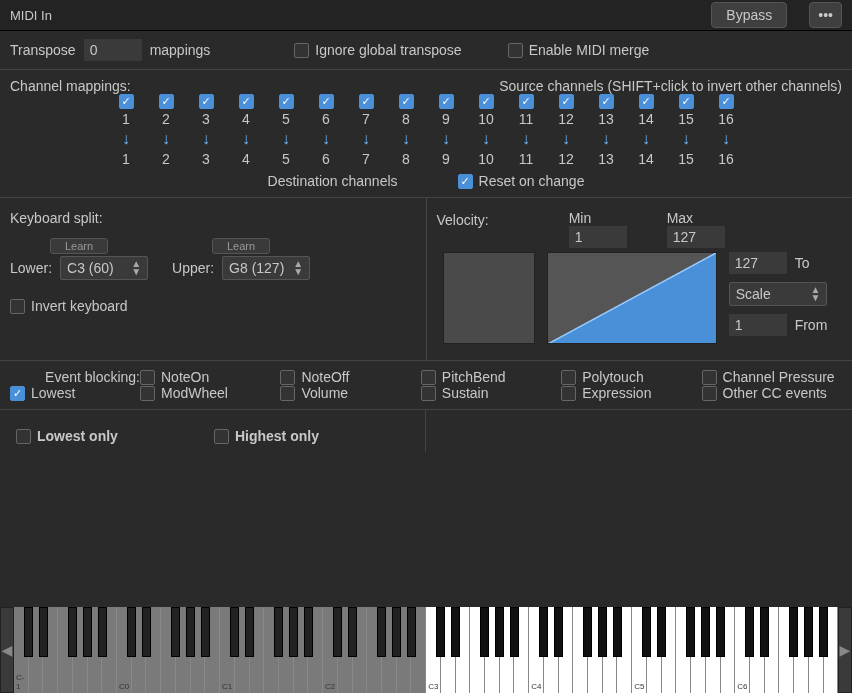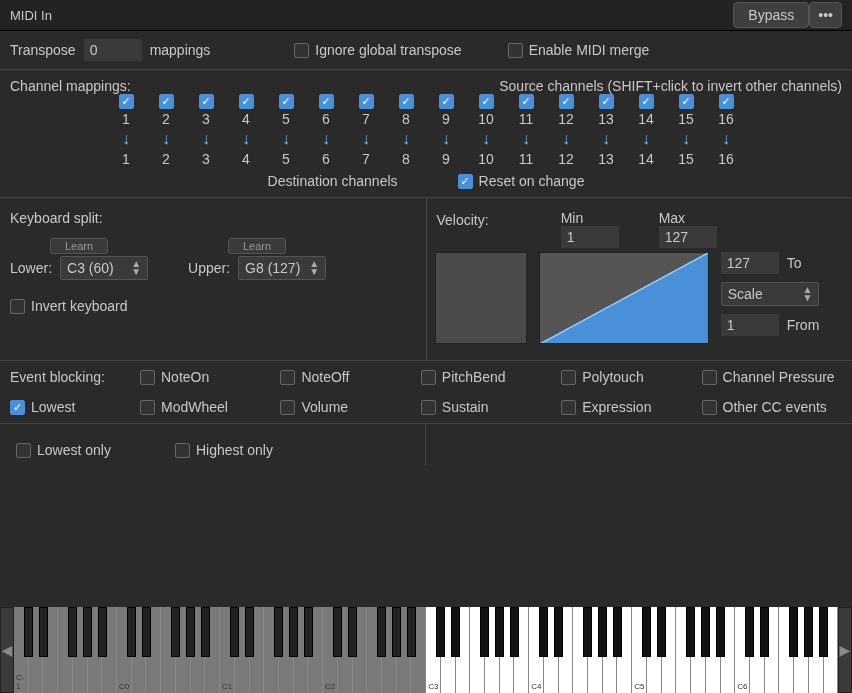--- a/index.html
+++ b/index.html
@@ -27,21 +27,21 @@
   }
   .header {
     display: flex;
     align-items: center;
     justify-content: space-between;
     padding: 2px 10px;
     background: var(--header-bg);
     border-bottom: 1px solid #000;
   }
   .title { font-size: 13px; }
-  .hdr-right { display: flex; gap: 0; }
+  .hdr-right { display: flex; gap: 22px; }
   .btn {
     background: #3f3f3f;
     border: 1px solid #555;
     color: var(--text);
     padding: 4px 14px;
     border-radius: 4px;
     font-size: 14px;
     cursor: pointer;
   }
   .btn-sm { padding: 4px 8px; }
@@ -138,26 +138,26 @@
     border: 1px solid #222;
     position: relative;
     overflow: hidden;
   }
   .vel-curve svg { position:absolute; inset:0; }
 
   
   .evgrid {
     display: grid;
     grid-template-columns: 130px repeat(5, 1fr);
-    row-gap: 14px;
     align-items: center;
+    text-align: right;
   }
 
   
-  .mono-row { display:flex; gap:64px; margin-top:10px; padding-left: 6px;}
+  .mono-row { display:flex; gap:96px; margin-top:10px; padding-left: 6px; font-weight: bold;}
 
   
   .kbd-wrap {
     position: absolute;
     left: 0; right: 0; bottom: 0;
     height: 86px;
     background: #1a1a1a;
     display: flex;
     align-items: stretch;
   }
@@ -339,21 +339,21 @@
     <label class="checkbox">
       <span class="cb checked"></span>
       <span>Reset on change</span>
     </label>
   </div>
 </div>
 
 <div class="split-vel">
   <div class="split-col">
     <div style="margin-bottom:12px">Keyboard split:</div>
-    <div class="row" style="gap:40px">
+    <div class="row" style="gap:24px">
       <div class="flex-col">
         <button class="learn-btn">Learn</button>
         <div class="row">
           <span>Lower:</span>
           <div class="select">
             <span>C3 (60)</span>
             <span class="sel-arrows">▲<br>▼</span>
           </div>
         </div>
       </div>
@@ -369,21 +369,21 @@
       </div>
     </div>
     <div style="height:18px"></div>
     <label class="checkbox">
       <span class="cb"></span>
       <span>Invert keyboard</span>
     </label>
   </div>
 
   <div class="vel-col">
-    <div class="row" style="align-items:flex-start; gap:6px">
+    <div class="row" style="align-items:flex-start; gap:14px">
       <span style="padding-top:2px">Velocity:</span>
       <div style="flex:1">
         <div class="row" style="gap:40px;margin-bottom:4px;margin-left:66px">
           <div class="flex-col" style="align-items:flex-start">
             <span>Min</span>
             <input class="input-num" value="1" style="">
           </div>
           <div class="flex-col" style="align-items:flex-start">
             <span>Max</span>
             <input class="input-num" value="127" style="">

